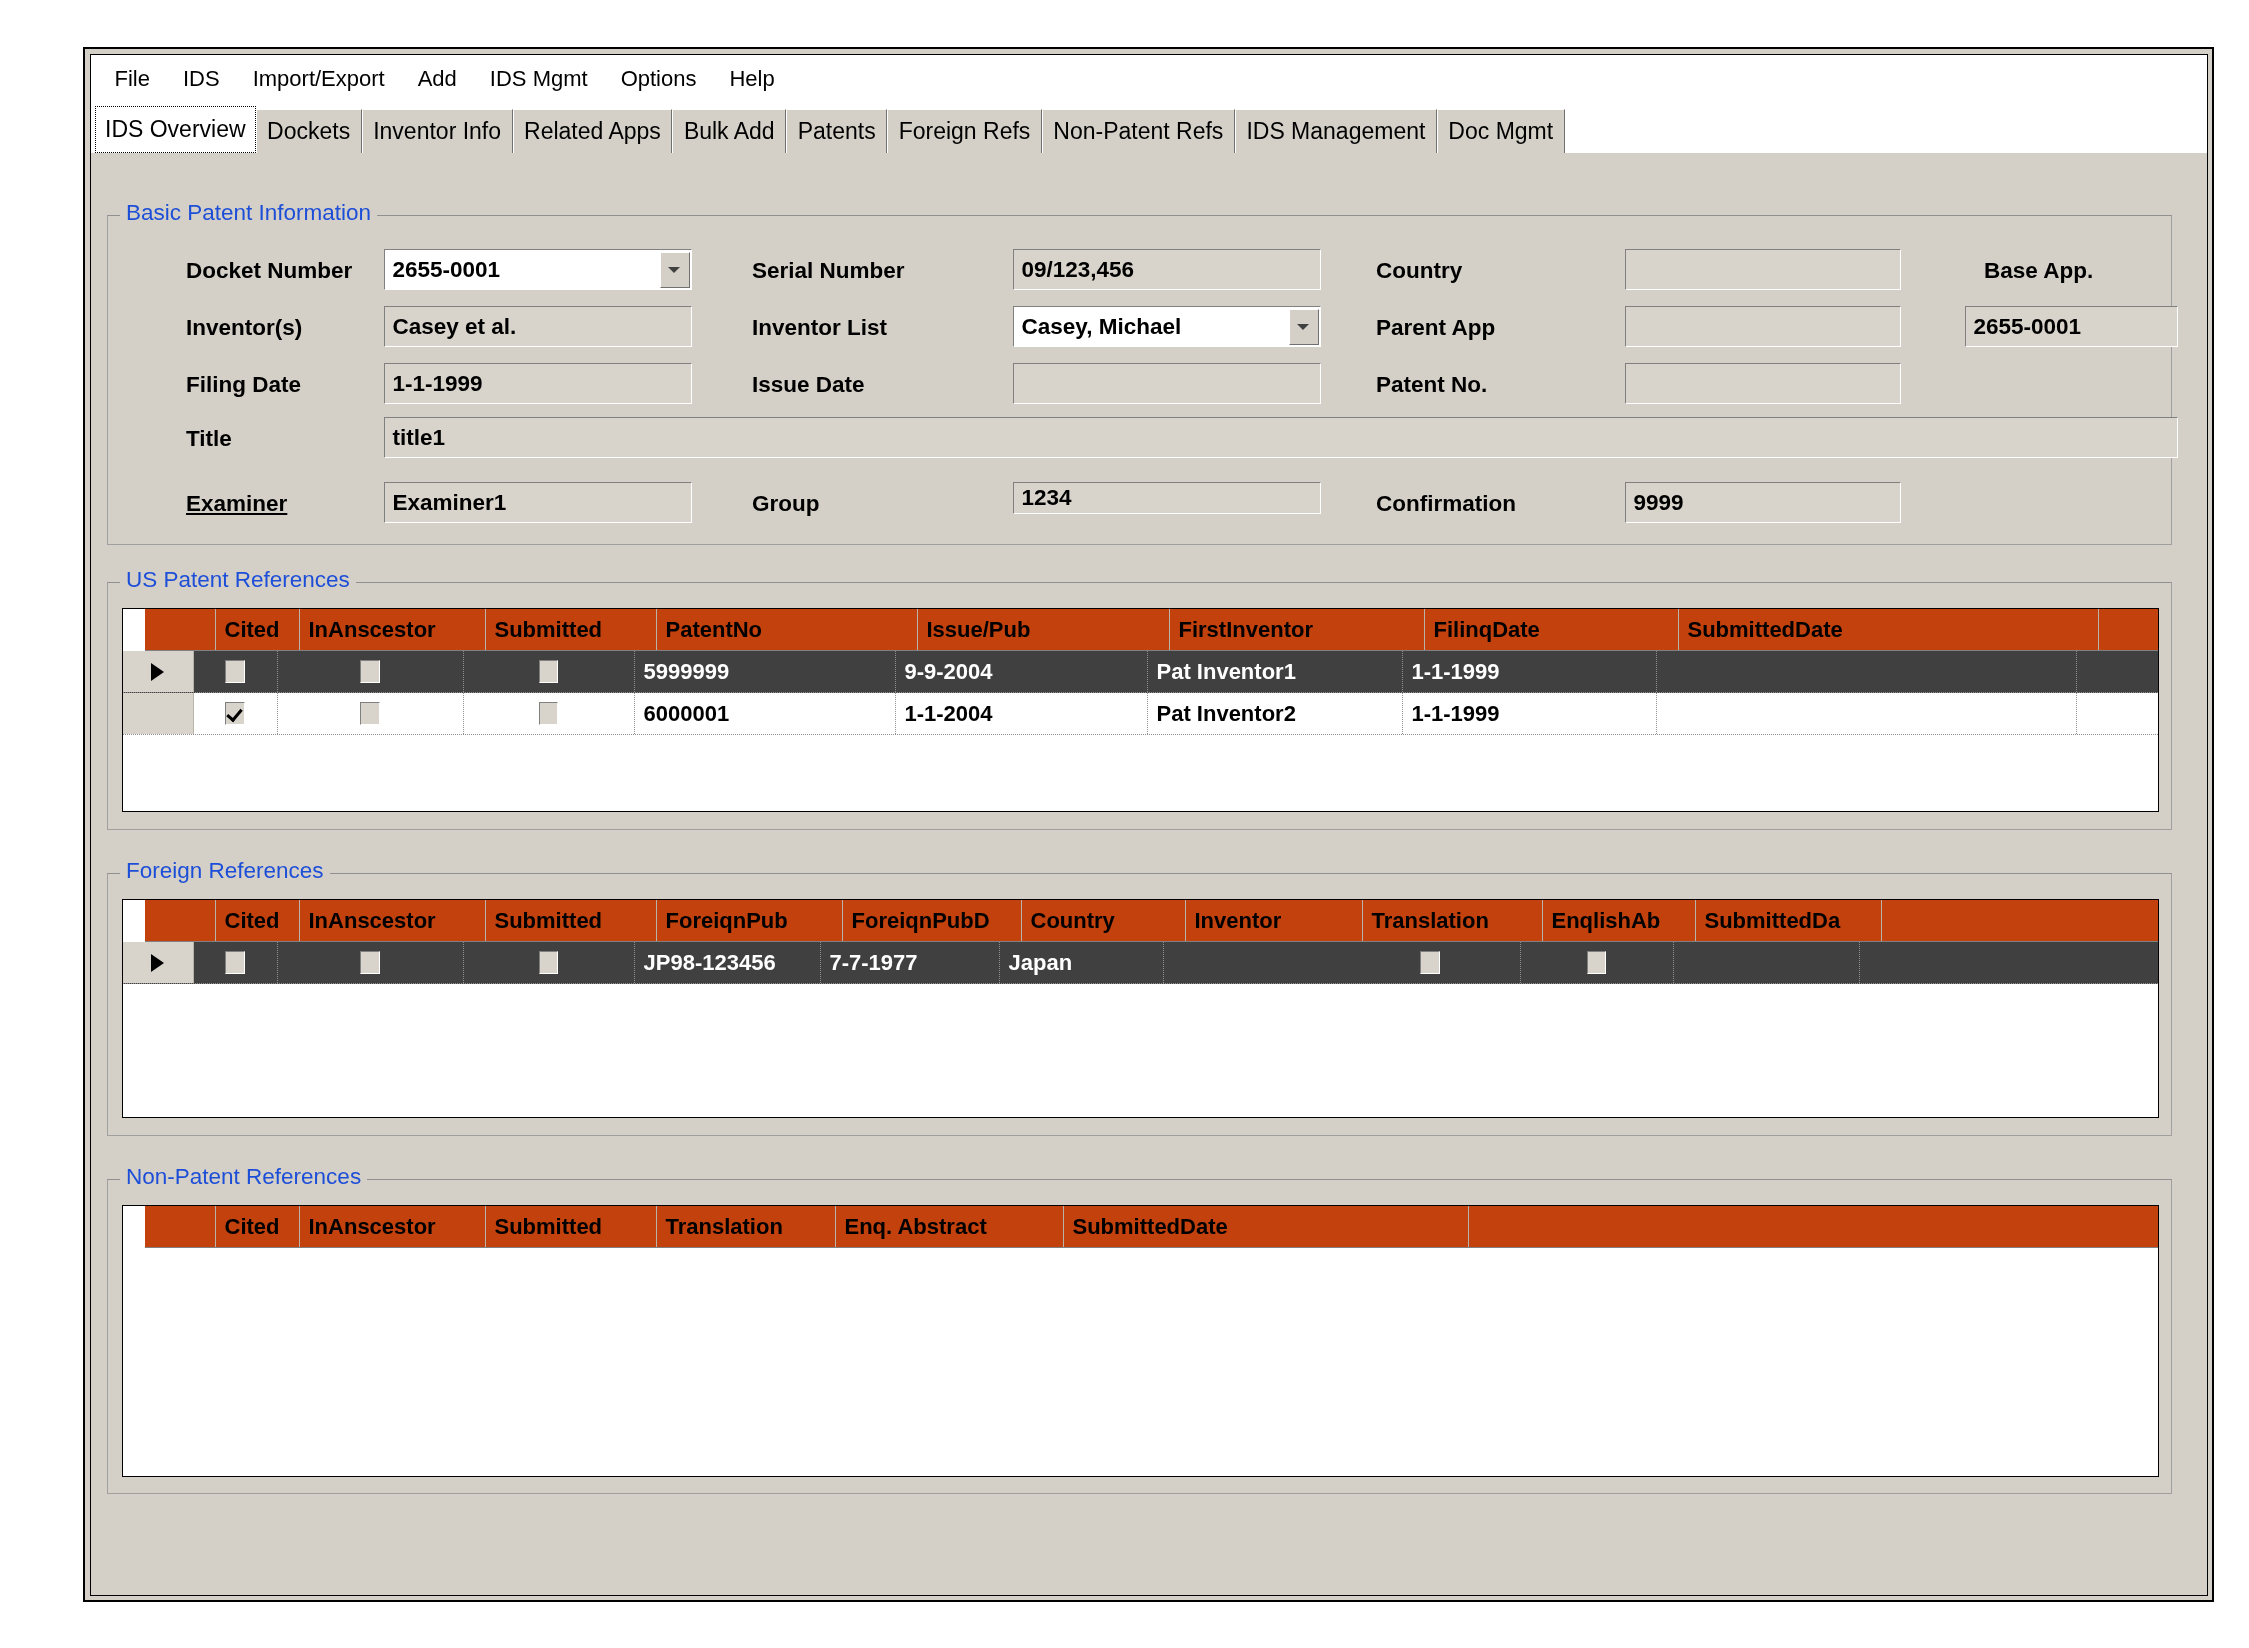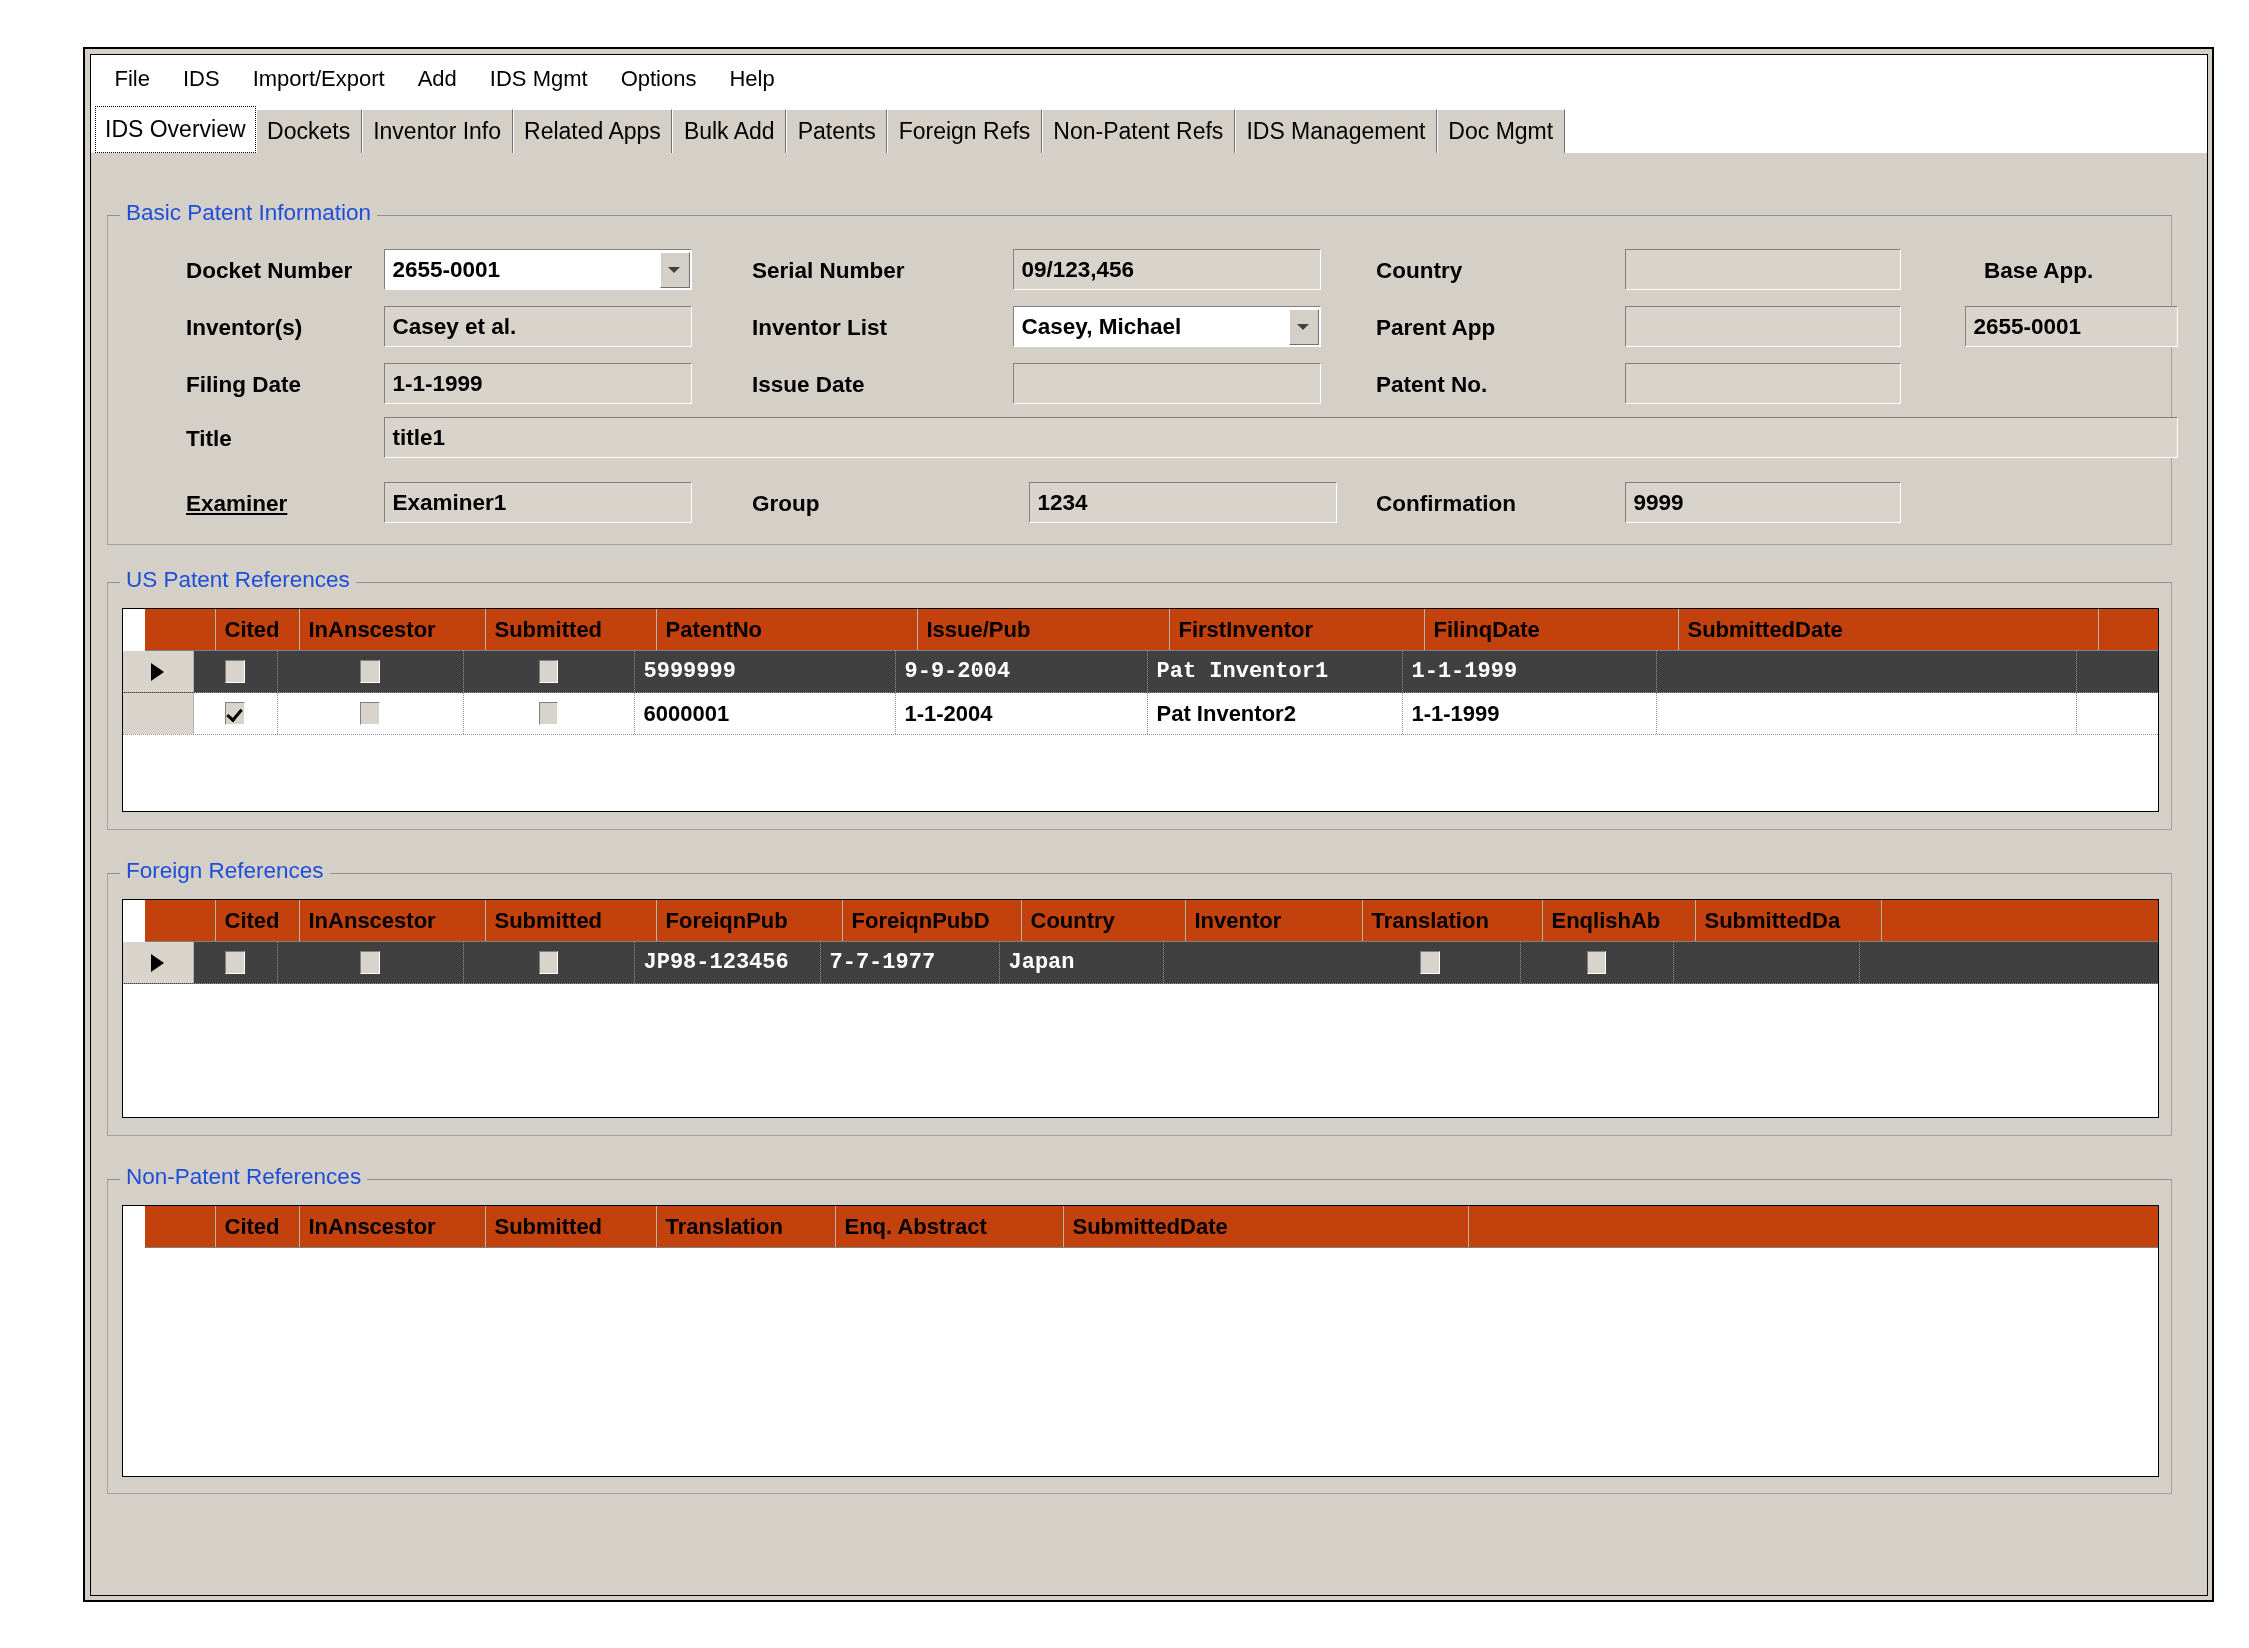--- a/index.html
+++ b/index.html
@@ -297,21 +297,20 @@
   }
   .grow {
     display: flex;
     height: 42px;
     box-sizing: border-box;
     border-bottom: 0.8px dotted #909090;
   }
   .grow.selected {
     background: #404040;
     color: #ffffff;
-    font-family: Liberation Mono, monospace;
   }
   .gcell {
     font-size: 22px;
     font-weight: bold;
     display: flex;
     align-items: center;
     padding-left: 9px;
     border-right: 0.8px dotted #909090;
     box-sizing: border-box;
     white-space: nowrap;
@@ -438,21 +437,21 @@
         <div class="field" style="left:905px; top:147px; width:308px; height:41px;"></div>
         <div class="flabel" style="left:1268px; top:156px;">Patent No.</div>
         <div class="field" style="left:1517px; top:147px; width:276px; height:41px;"></div>
 
         <div class="flabel" style="left:78px; top:210px;">Title</div>
         <div class="field" style="left:276px; top:201px; width:1794px; height:41px;">title1</div>
 
         <div class="flabel" style="left:78px; top:275px;text-decoration:underline;">Examiner</div>
         <div class="field" style="left:276px; top:266px; width:308px; height:41px;">Examiner1</div>
         <div class="flabel" style="left:644px; top:275px;">Group</div>
-        <div class="field" style="left:905px; top:266px; width:308px; height:41px;margin-left:16px;">1234</div>
+        <div class="field" style="left:905px; top:266px; width:308px; height:32px;">1234</div>
         <div class="flabel" style="left:1268px; top:275px;">Confirmation</div>
         <div class="field" style="left:1517px; top:266px; width:276px; height:41px;">9999</div>
       </div>
 
       <div class="groupbox" style="left:16.5px; top:383px; width:2065px; height:248px;">
         <div class="legend">US Patent References</div>
         <div class="grid" id="grid-us" style="left:13.5px; top:25.5px; width:2037px; height:204px;">
             <div class="grid-header">
               <div class="hcell" style="width: 71px;"></div>
               <div class="hcell" style="width: 84px;">Cited</div>

